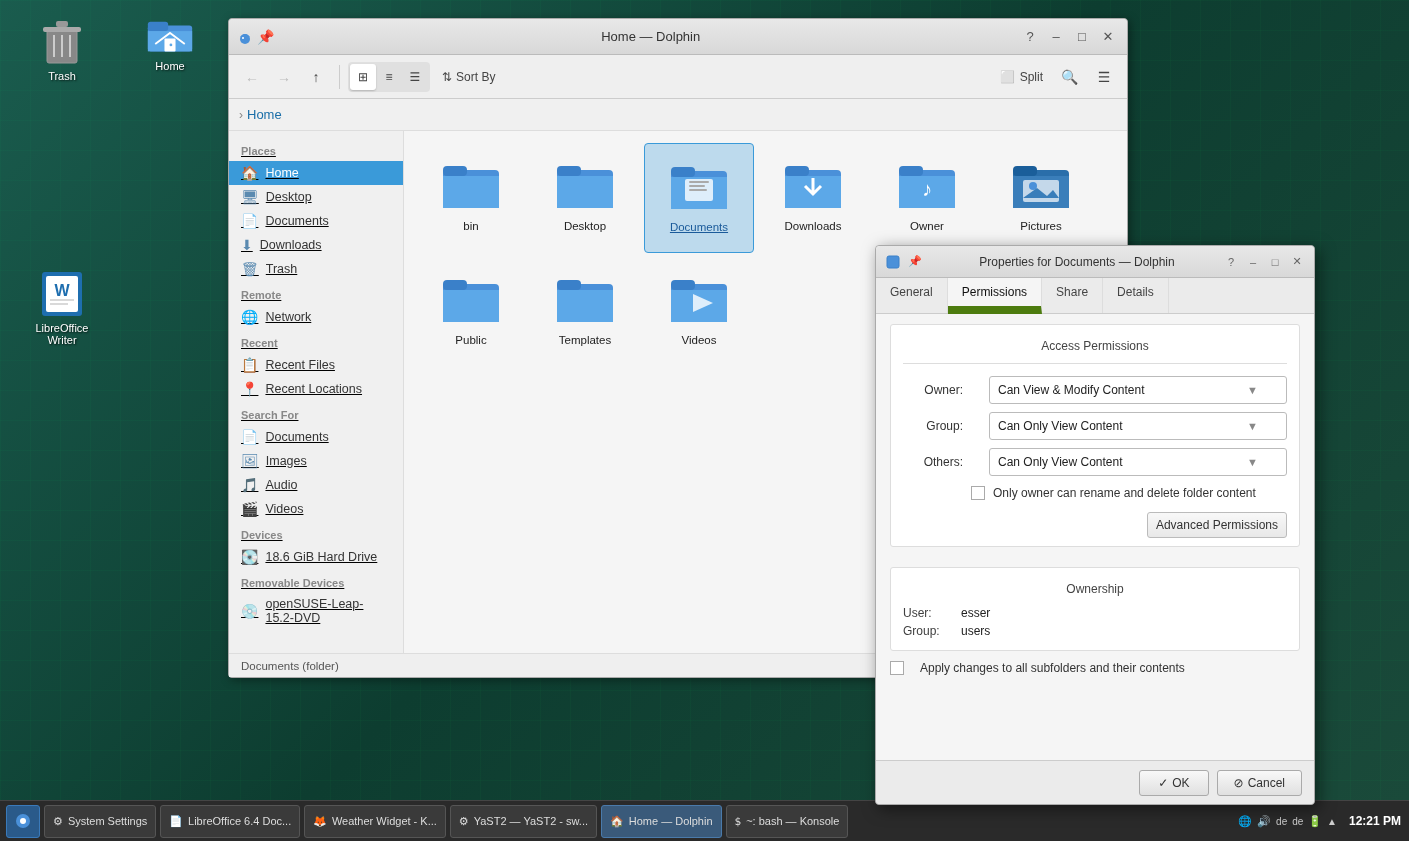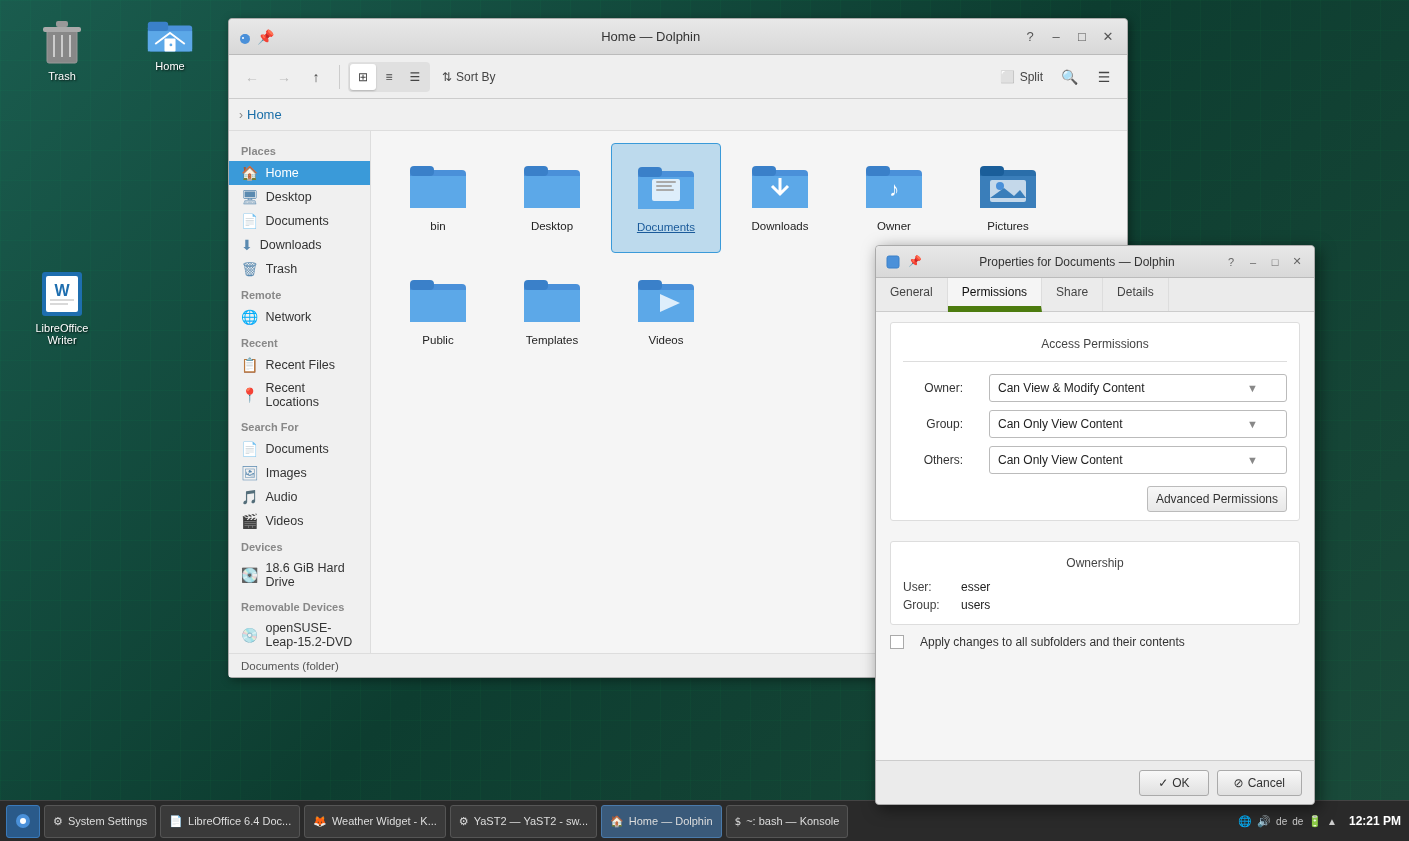--- a/index.html
+++ b/index.html
@@ -227,25 +227,26 @@
 
     
     .main-content {
       display: flex;
       flex: 1;
       overflow: hidden;
     }
 
     
     .sidebar {
-      width: 142px;
+      width: 175px;
       background: #f0f0f0;
       border-right: 1px solid #ddd;
       overflow-y: auto;
       padding: 6px 0;
+      text-decoration: underline;
     }
     .sidebar-section-header {
       font-size: 11px;
       color: #888;
       padding: 8px 12px 4px;
       font-weight: 600;
       text-transform: none;
     }
     .sidebar-item {
       display: flex;
@@ -389,21 +390,21 @@
     }
     .dialog-tab {
       padding: 7px 14px;
       font-size: 12px;
       cursor: pointer;
       color: #444;
       border-right: 1px solid #ddd;
     }
     .dialog-tab.active {
       background: #f5f5f5;
-      border-bottom: 6px solid #4d7c0f;
+      border-bottom: 8px solid #4d7c0f;
       margin-bottom: -1px;
       color: #111;
       font-weight: 500;
     }
 
     
     .dialog-body {
       flex: 1;
       padding: 10px 14px;
       overflow-y: auto;
@@ -935,20 +936,24 @@
       <div class="perm-row">
         <span class="perm-label">Others:</span>
         <div class="perm-select-container">
           <div class="styled-select">
             <span class="sel-text">Can Only View Content</span>
             <span class="sel-arrow">▼</span>
           </div>
         </div>
       </div>
 
+      <div class="perm-checkbox-row">
+        <div class="perm-checkbox"></div>
+        <span class="perm-checkbox-label">Only owner can rename and delete folder content</span>
+      </div>
 
       <div class="adv-perm-btn">
         <button class="btn-adv">Advanced Permissions</button>
       </div>
     </div>
 
     <div style="border: 1px solid #ddd; border-radius: 3px; padding: 8px 12px; background: white; margin-bottom: 10px;">
       <div class="ownership-header">Ownership</div>
       <div class="ownership-row">
         <span class="own-label">User:</span>

